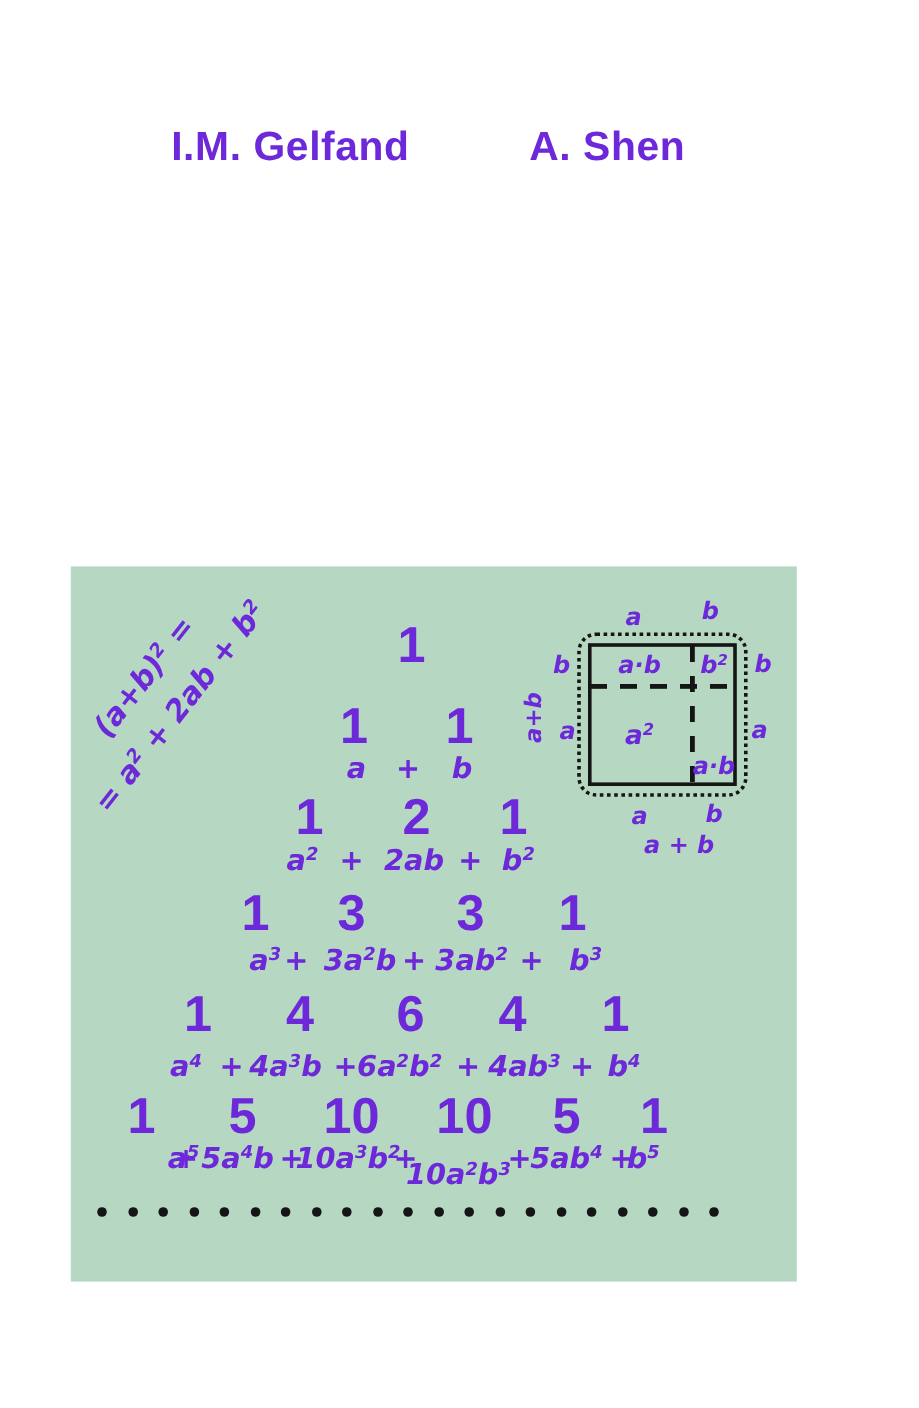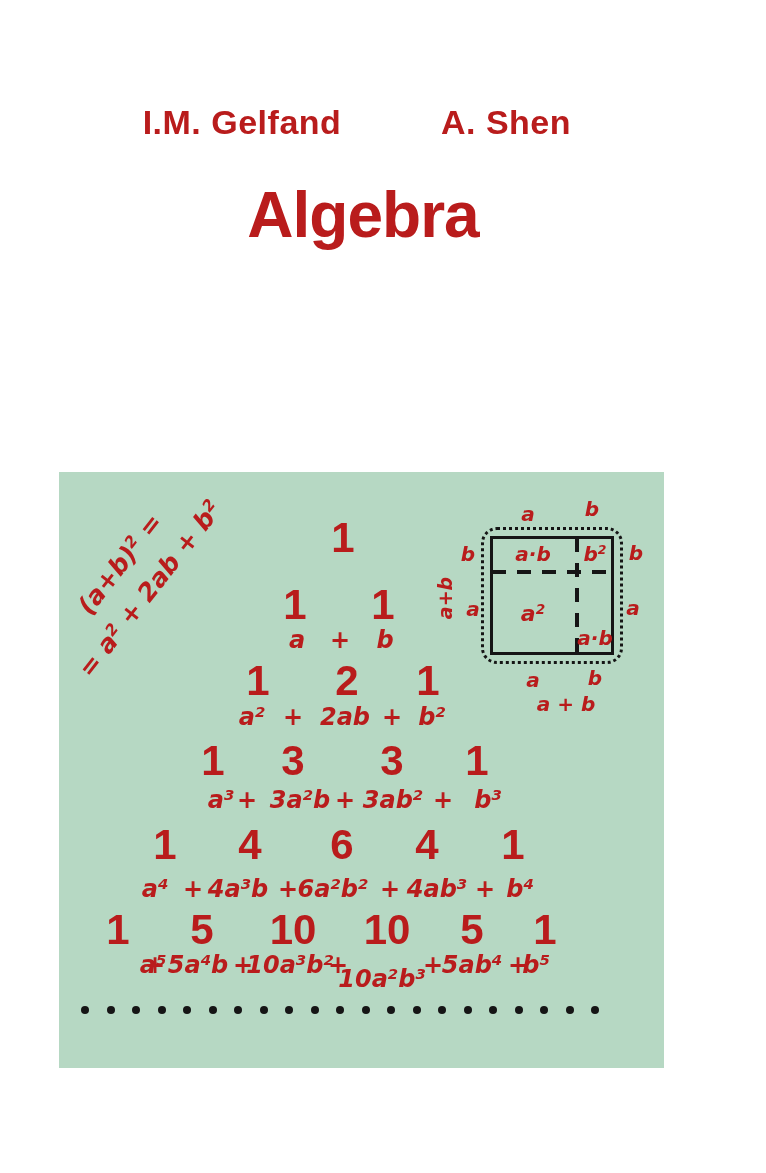--- a/index.html
+++ b/index.html
@@ -3,21 +3,21 @@
 <meta charset="utf-8">
 <style>
   html, body { margin: 0; padding: 0; background: #ffffff; }
   .page {
     position: relative;
     width: 697px;
     height: 1173px;
     background: #ffffff;
     overflow: hidden;
     font-family: "Liberation Sans", sans-serif;
-    color: #b91c1c;
+    color: #6d28d9;
   }
   .author {
     position: absolute;
     top: 103px;
     transform: translateX(-50%);
     font-size: 34px;
     font-weight: bold;
     letter-spacing: 0.5px;
     white-space: nowrap;
   }
@@ -142,21 +142,20 @@
   .edge-total-bottom { left: 127px; top: 207px; }
 </style>
 </head>
 <body>
 
 <div class="page">
 
   <span class="author author-1">I.M. Gelfand</span>
   <span class="author author-2">A. Shen</span>
 
-  <h1 class="title">Algebra</h1>
 
   <div class="panel">
 
     <div class="hw-line hw-line1 supify">(a+b)<sup>2</sup> =</div>
     <div class="hw-line hw-line2 supify">= a<sup>2</sup> + 2ab + b<sup>2</sup></div>
 
     <div class="triangle" id="triangle">
         <span class="tri-num" style="left: 284px; top: 45px;">1</span>
         <span class="tri-num" style="left: 236px; top: 112px;">1</span>
         <span class="tri-num" style="left: 324px; top: 112px;">1</span>

